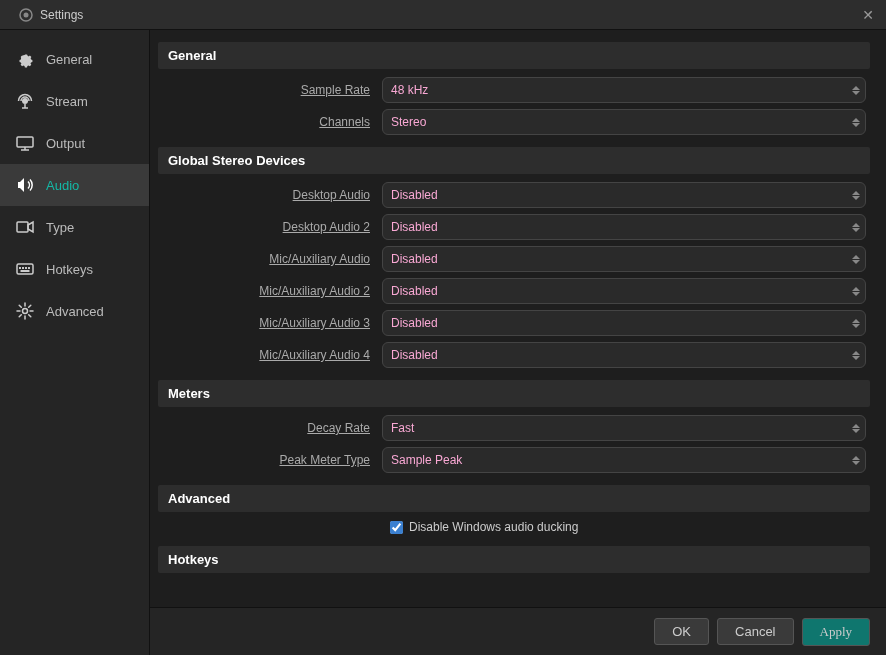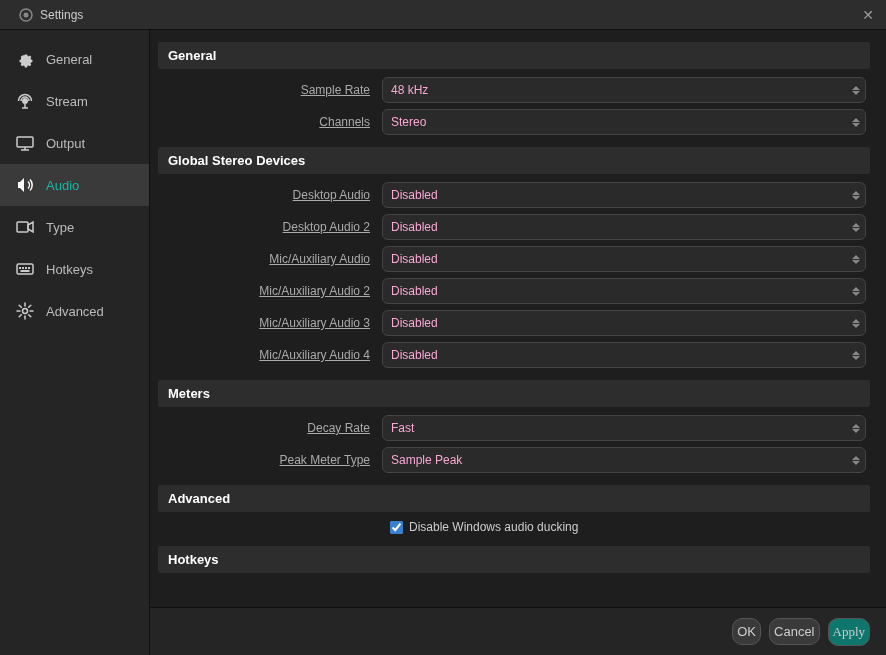--- a/index.html
+++ b/index.html
@@ -225,24 +225,24 @@
       background: #252525;
       border-top: 1px solid #111;
       display: flex;
       align-items: center;
       justify-content: flex-end;
       padding: 0 16px;
       gap: 8px;
     }
 
     .btn {
-      padding: 5px 4px;
+      padding: 5px 17px;
       font-size: 13px;
       font-family: inherit;
-      border-radius: 10px;
+      border-radius: 3px;
       cursor: pointer;
       border: 1px solid #555;
       color: #ccc;
       background: #3a3a3a;
     }
     .btn-apply {
       background: #0f766e;
       font-family: Liberation Serif, serif;
     }
     .btn-ok {

